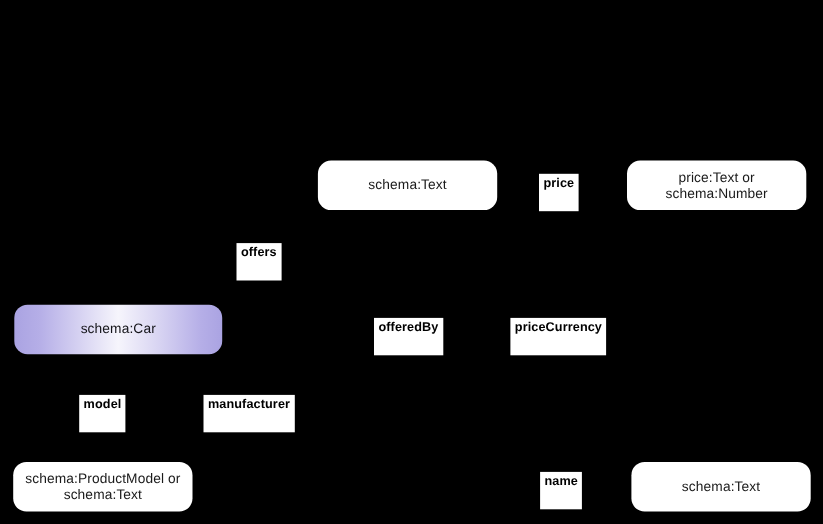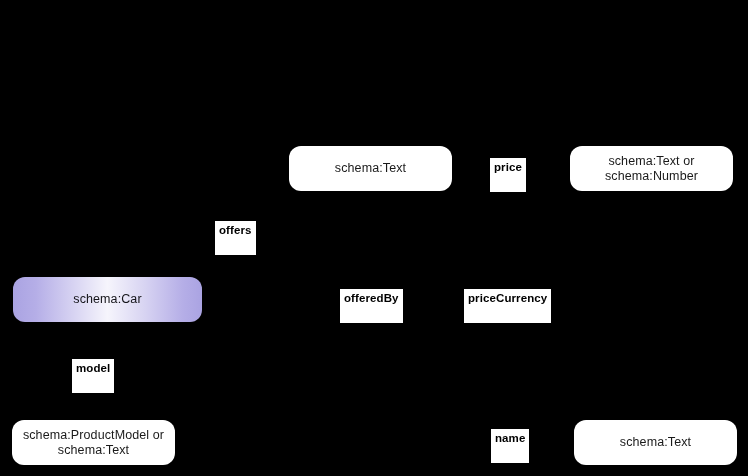--- a/index.html
+++ b/index.html
@@ -91,21 +91,21 @@
 
   <div class="node highlight" style="left:13px; top:277px; width:189px; height:45px;">
     <span>schema:Car</span>
   </div>
 
   <div class="node" style="left:289px; top:146px; width:163px; height:45px;">
     <span>schema:Text</span>
   </div>
 
   <div class="node" style="left:570px; top:146px; width:163px; height:45px;">
-    <span>schema:Text or
+    <span>price:Text or
 schema:Number</span>
   </div>
 
   <div class="node" style="left:12px; top:420px; width:163px; height:45px;">
     <span>schema:ProductModel or
 schema:Text</span>
   </div>
 
   <div class="node" style="left:574px; top:420px; width:163px; height:45px;">
     <span>schema:Text</span>
@@ -114,16 +114,17 @@
   <div class="edge-label" style="left:215px; top:221px;">offers</div>
 
   <div class="edge-label" style="left:490px; top:158px;">price</div>
 
   <div class="edge-label" style="left:340px; top:289px;">offeredBy</div>
 
   <div class="edge-label" style="left:464px; top:289px;">priceCurrency</div>
 
   <div class="edge-label" style="left:72px; top:359px;">model</div>
 
+  <div class="edge-label" style="left:185px; top:359px;">manufacturer</div>
 
   <div class="edge-label" style="left:491px; top:429px;">name</div>
 
 </div>
 
 </body></html>

